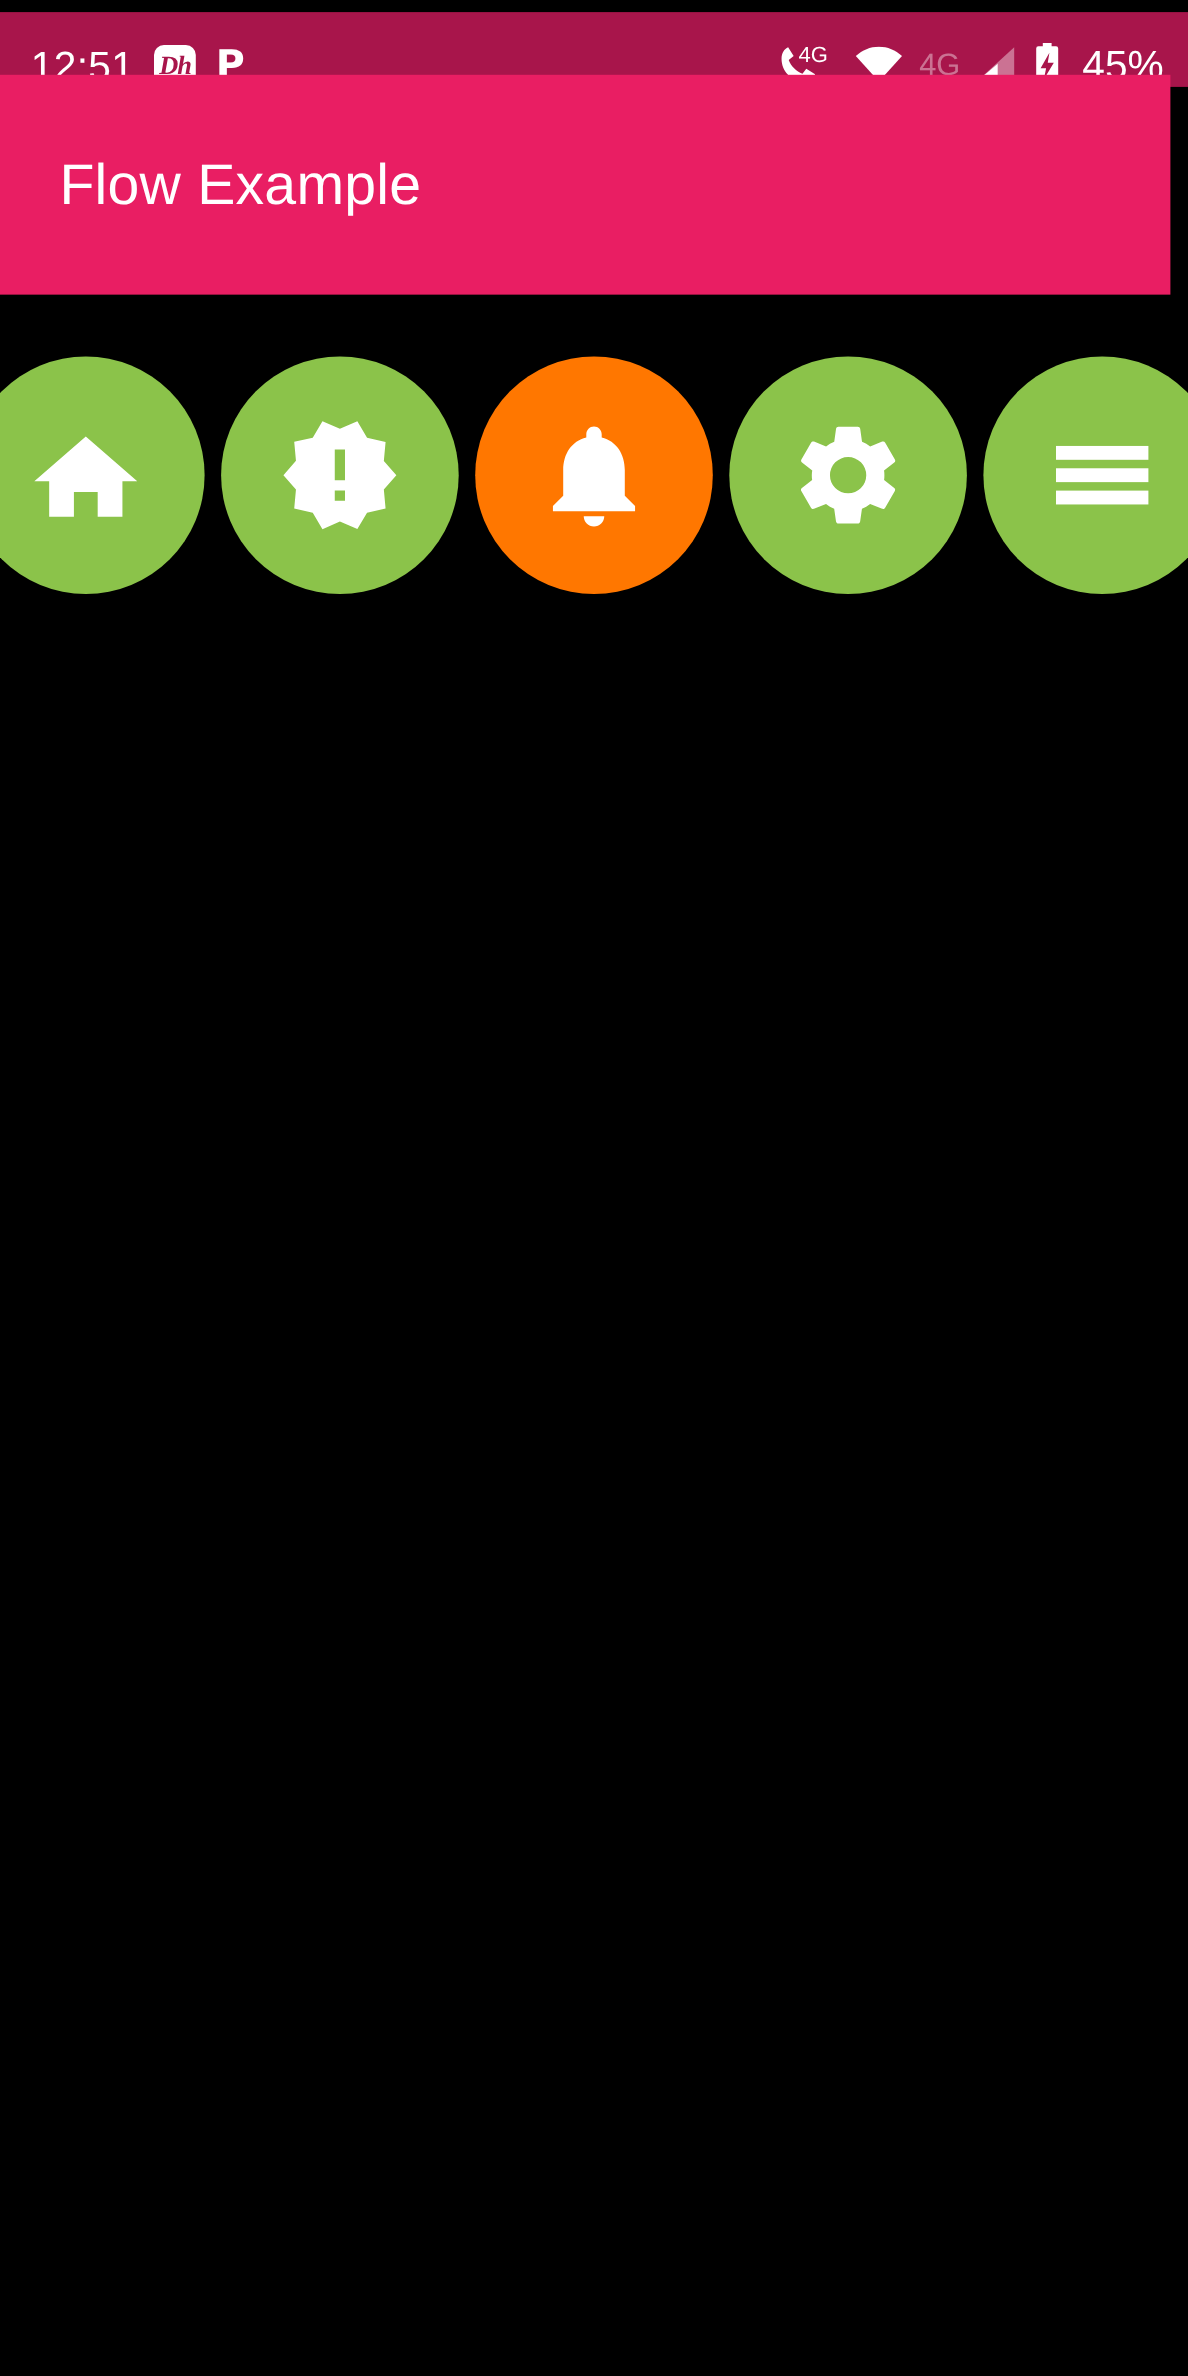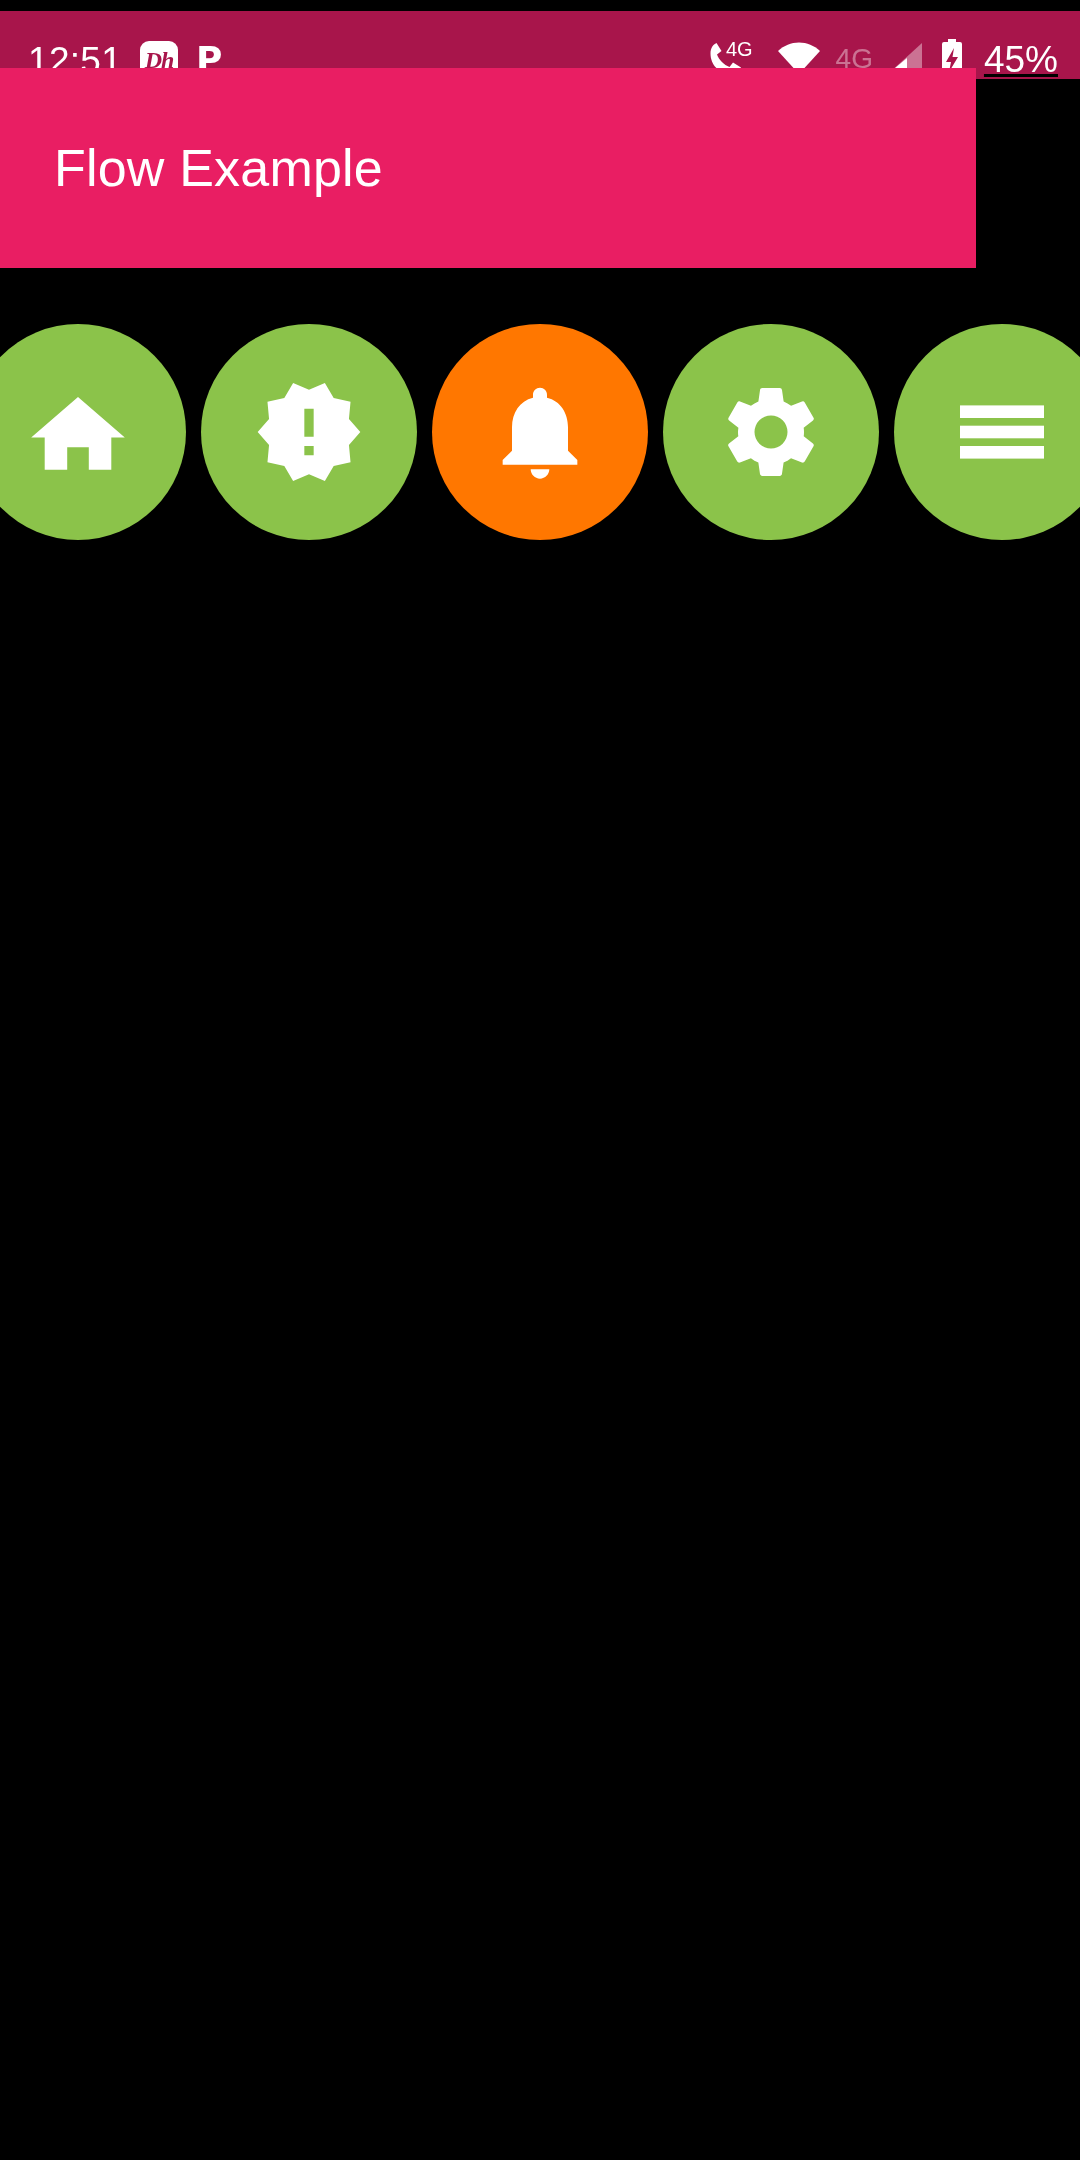--- a/index.html
+++ b/index.html
@@ -63,21 +63,20 @@
     font-weight: 700;
     line-height: 1;
     font-family: "DejaVu Sans", sans-serif;
   }
   .status-spacer { flex: 1 1 auto; }
   .status-right {
     display: flex;
     align-items: center;
     gap: 15px;
     flex: 0 0 auto;
-    text-decoration: underline;
   }
   .volte-wrap {
     display: flex;
     align-items: flex-start;
     height: 40px;
   }
   .sig-4g-dim {
     color: rgba(255,255,255,0.40);
     font-size: 28px;
     font-weight: 400;
@@ -90,21 +89,21 @@
     font-weight: 400;
     line-height: 1;
     margin-left: 4px;
   }
   .ico { display: block; }
 
   
   .app-bar {
     position: absolute;
     top: 68px; left: 0;
-    width: 976px;
+    width: 1064px;
     height: 200px;
     background: #E91E63;
     display: flex;
     align-items: center;
     box-sizing: border-box;
     padding-left: 54px;
   }
   .app-bar-title {
     color: #ffffff;
     font-size: 52px;

